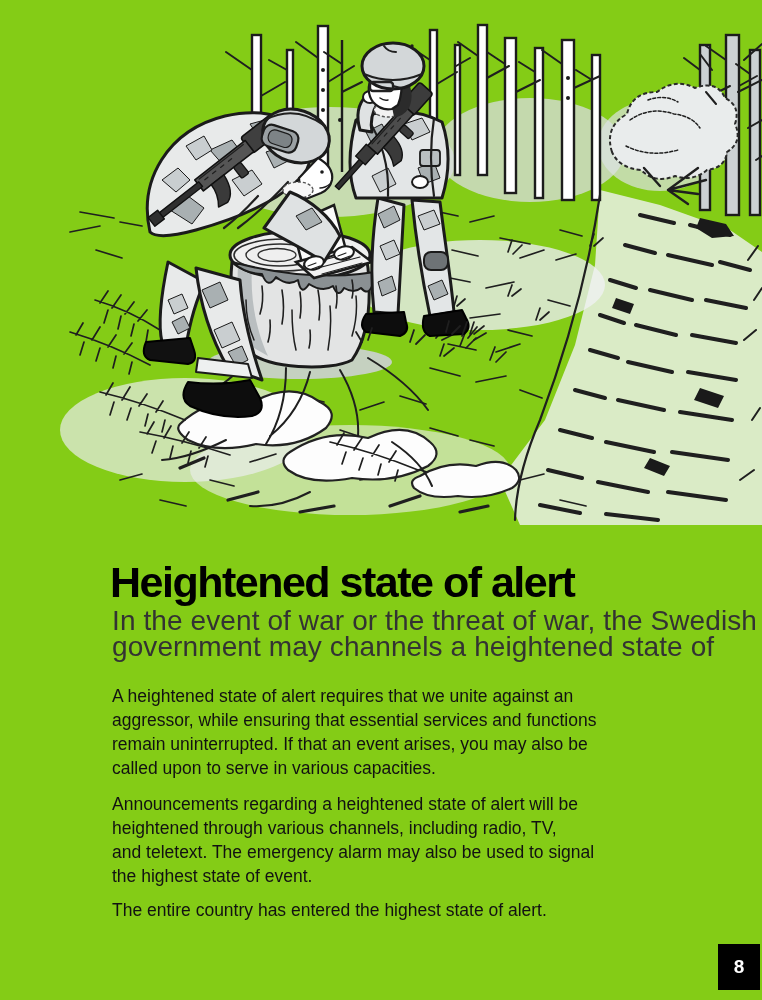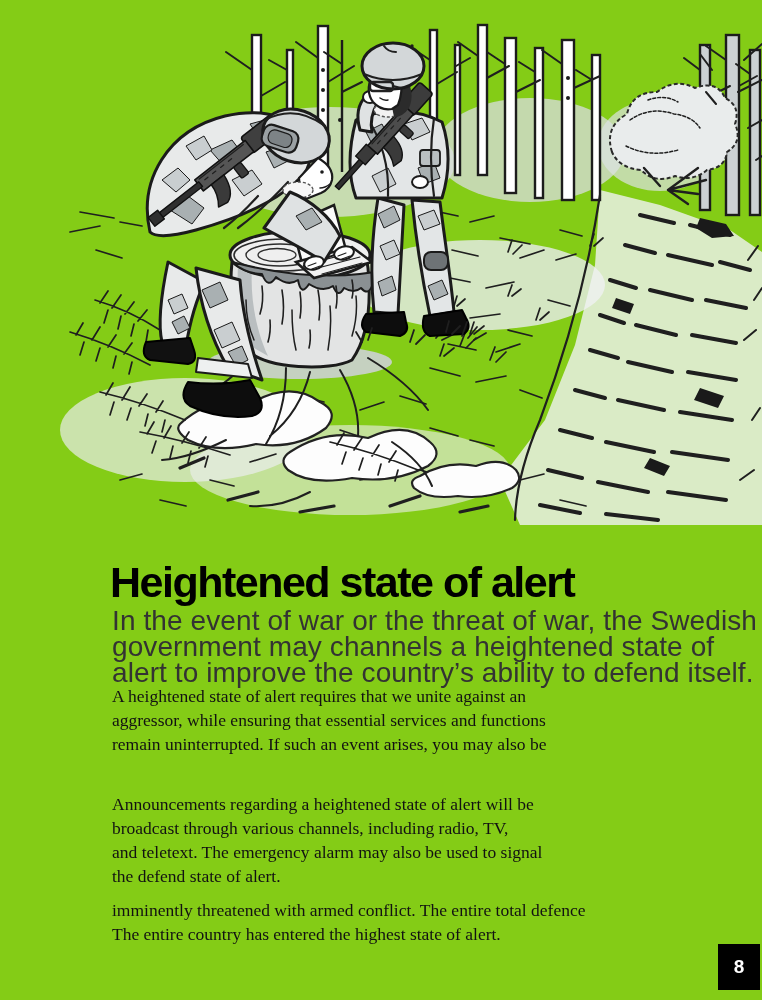--- a/index.html
+++ b/index.html
@@ -5,21 +5,21 @@
   html,body{margin:0;padding:0;background:#ffffff;}
   .page{position:relative;width:762px;height:1000px;background:#84cc16;overflow:hidden;
         font-family:"Liberation Sans",sans-serif;color:#000;}
   .illus{position:absolute;top:0;left:0;width:762px;height:525px;}
   .heading{position:absolute;left:110px;top:529px;font-size:43px;font-weight:700;
            letter-spacing:-1.5px;color:#000;white-space:nowrap;
            font-family:"Liberation Sans",sans-serif;}
   .lead{position:absolute;left:112px;top:608px;font-size:28px;line-height:26px;
         color:#333;letter-spacing:0.1px;}
   .lead div{white-space:nowrap;}
-  .bodypara{position:absolute;left:112px;font-family:Liberation Serif, serif;
+  .bodypara{position:absolute;left:112px;font-family:Liberation Sans, sans-serif;
             font-size:17.5px;line-height:24px;color:#121212;}
   .bodypara div{white-space:nowrap;}
   .p1{top:684px;} .p2{top:792px;} .p3{top:898px;}
   .pagenum{position:absolute;left:718px;top:944px;width:42px;height:46px;background:#000;
            display:flex;align-items:center;justify-content:center;}
   .pagenum span{color:#fff;font-size:19px;font-weight:700;font-family:"Liberation Sans",sans-serif;}
   svg .ln{stroke:#1f1f1f;fill:none;stroke-linecap:round;}
 </style>
 </head>
 <body>
@@ -256,38 +256,37 @@
       <path class="ln" stroke-width="2" d="M744,60 l18,-16 M738,92 l24,-12 M748,128 l14,-8 M756,160 l6,-4
            M712,70 l-12,-16 M716,104 l-10,-12"></path>
     </g>
   </svg>
 
   <h1 class="heading">Heightened state of alert</h1>
 
   <div class="lead">
     <div>In the event of war or the threat of war, the Swedish</div>
     <div>government may channels a heightened state of</div>
-    <div>alert to improve the country’s ability to defend itself.</div>
   </div>
 
   <div class="bodypara p1">
     <div>A heightened state of alert requires that we unite against an</div>
     <div>aggressor, while ensuring that essential services and functions</div>
-    <div>remain uninterrupted. If such an event arises, you may also be</div>
+    <div>remain uninterrupted. If that an event arises, you may also be</div>
+    <div>called upon to serve in various capacities.</div>
   </div>
 
   <div class="bodypara p2">
     <div>Announcements regarding a heightened state of alert will be</div>
-    <div>broadcast through various channels, including radio, TV,</div>
+    <div>heightened through various channels, including radio, TV,</div>
     <div>and teletext. The emergency alarm may also be used to signal</div>
-    <div>the defend state of alert.</div>
+    <div>the highest state of event.</div>
   </div>
 
   <div class="bodypara p3">
-    <div>imminently threatened with armed conflict. The entire total defence</div>
     <div>The entire country has entered the highest state of alert.</div>
   </div>
 
   <div class="pagenum">
     <span>8</span>
   </div>
 
 </div>
 
 </body></html>

